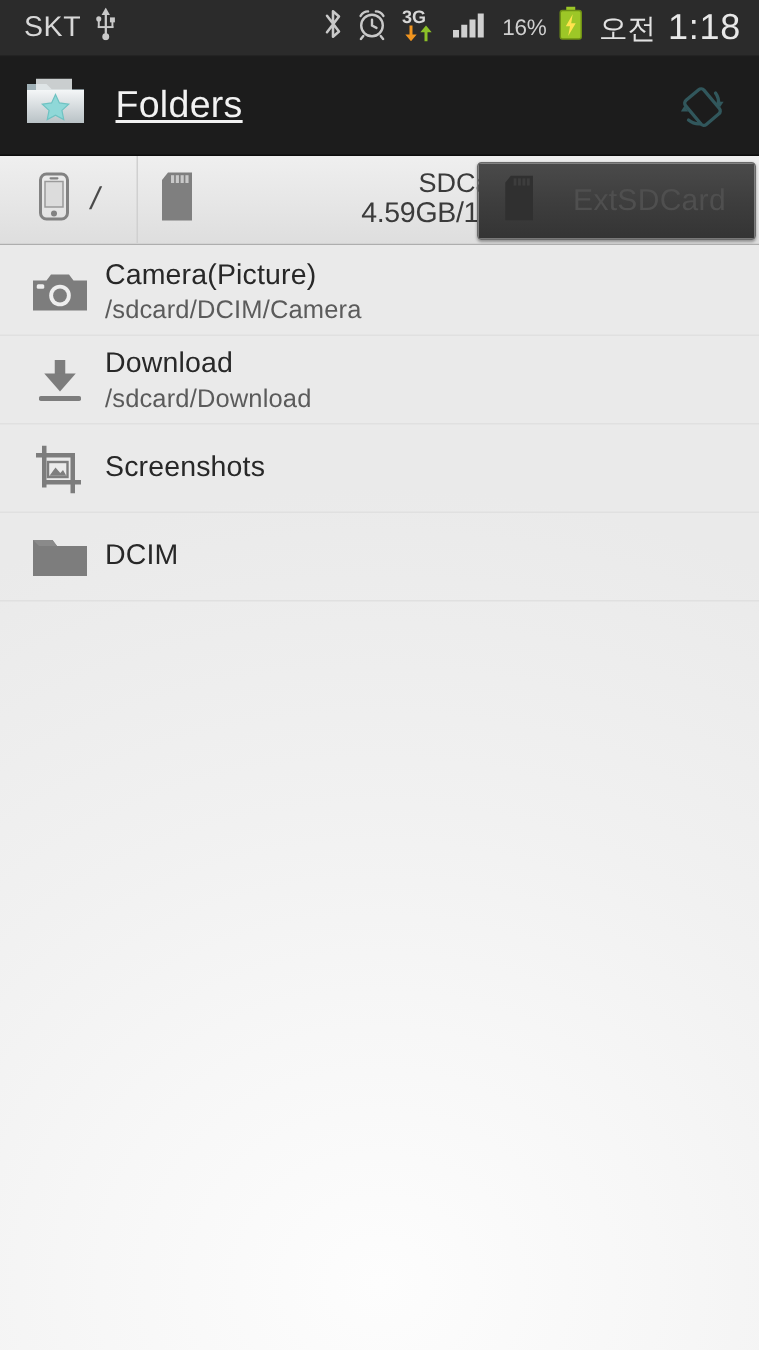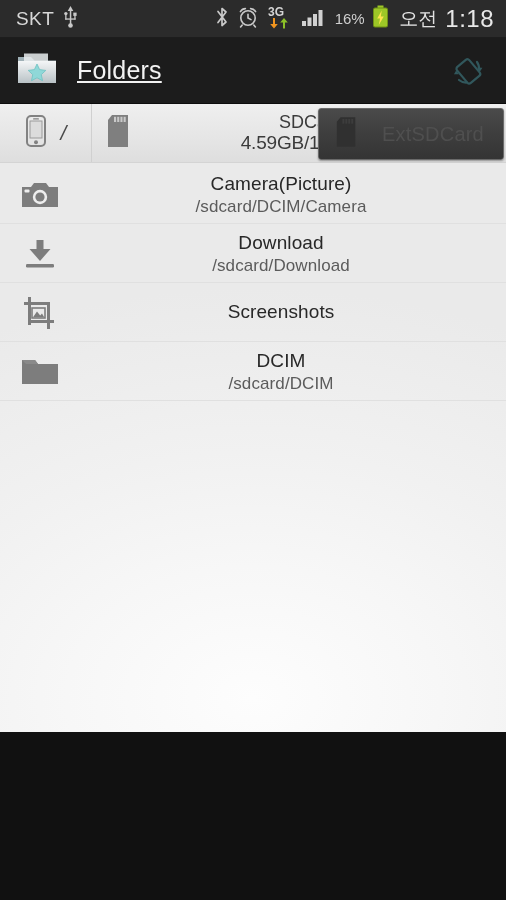--- a/index.html
+++ b/index.html
@@ -8,21 +8,21 @@
     width: 506px;
     height: 900px;
     overflow: hidden;
     font-family: "Liberation Sans", sans-serif;
     background: #111;
   }
 
   #app {
     position: relative;
     width: 506px;
-    height: 732px;
+    height: 900px;
     display: flex;
     flex-direction: column;
   }
 
   
   .status-bar {
     height: 38px;
     flex: 0 0 38px;
     background: #2b2b2b;
     display: flex;
@@ -178,21 +178,20 @@
   .folder-list {
     list-style: none;
     padding-top: 2px;
   }
   .folder-row {
     height: 59px;
     display: flex;
     align-items: center;
     padding: 0 14px 0 14px;
     position: relative;
-    text-align: center;
   }
   .folder-row::after {
     content: "";
     position: absolute;
     left: 0;
     right: 0;
     bottom: 0;
     height: 1px;
     background: #e0e0e0;
   }
@@ -437,20 +436,19 @@
       <li class="folder-row">
         <span class="row-icon">
           <svg width="38" height="30" viewBox="0 0 38 30">
             <path d="M1 3 L14 3 L17 7 L37 7 L37 27 L1 27 Z" fill="#7d7d7d"></path>
             <path d="M4 11 L37 11 L34 27 L1 27 Z" fill="#7d7d7d"></path>
             <path d="M1 3 L14 3 L17 7 L5 7 Z" fill="#8a8a8a"></path>
           </svg>
         </span>
         <span class="row-text">
           <span class="row-title">DCIM</span>
-          <span class="row-path">/sdcard/DCIM</span>
         </span>
       </li>
 
     </ul>
   </div>
 
 </div>
 
 </body></html>

